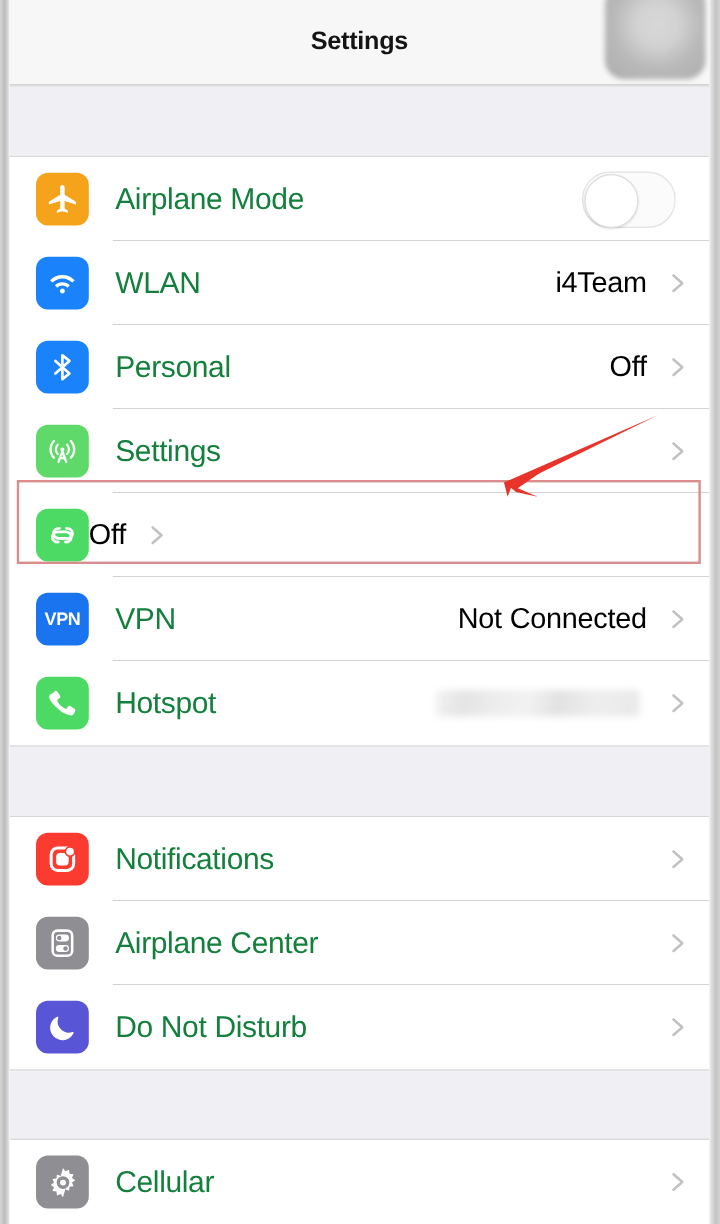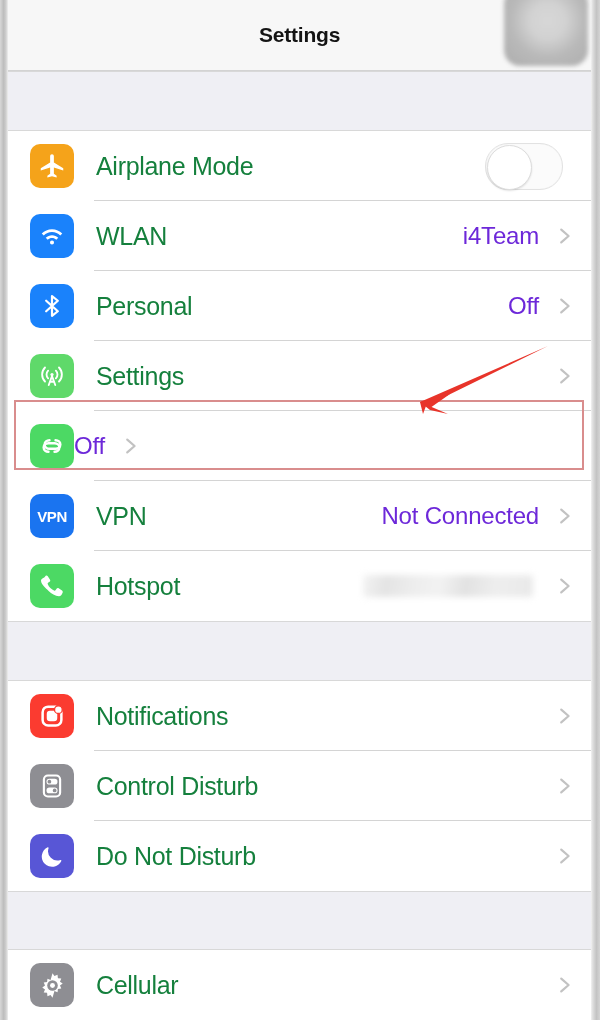--- a/index.html
+++ b/index.html
@@ -123,21 +123,21 @@
     margin-left: 22px;
     font-size: 25px;
     color: #15803d;
     letter-spacing: -0.3px;
     flex: 1 1 auto;
     white-space: nowrap;
   }
 
   .value {
     font-size: 24px;
-    color: #6d28d9;
+    color: #000000;
     letter-spacing: -0.2px;
     margin-right: 14px;
     white-space: nowrap;
   }
 
   .chevron {
     width: 22px;
     height: 22px;
     margin-right: 16px;
     flex: 0 0 22px;
@@ -345,21 +345,21 @@
       <div class="row">
         <div class="icon" style="background:#8e8e93">
           <svg width="30" height="30" viewBox="0 0 24 24">
             <rect x="5.5" y="3.6" width="13" height="16.8" rx="3.2" fill="none" stroke="#ffffff" stroke-width="1.7"></rect>
             <rect x="7.6" y="6.2" width="8.8" height="4.6" rx="2.3" fill="#ffffff"></rect>
             <circle cx="9.9" cy="8.5" r="1.5" fill="#8e8e93"></circle>
             <rect x="7.6" y="13.2" width="8.8" height="4.6" rx="2.3" fill="#ffffff"></rect>
             <circle cx="14.1" cy="15.5" r="1.5" fill="#8e8e93"></circle>
           </svg>
         </div>
-        <div class="label">Control Disturb</div>
+        <div class="label">Airplane Center</div>
         <svg class="chevron" viewBox="0 0 24 24" fill="none" stroke="currentColor" stroke-width="2.4" stroke-linecap="round" stroke-linejoin="round">
             <polyline points="9 5 17 12 9 19"></polyline>
           </svg>
       </div>
 
       <div class="row last">
         <div class="icon" style="background:#5856d6">
           <svg width="28" height="28" viewBox="0 0 24 24" fill="#ffffff">
             <path d="M19.3 15.4A8 8 0 019.1 5.2a.6.6 0 00-.8-.7 8.8 8.8 0 1011.7 11.7.6.6 0 00-.7-.8z"></path>
           </svg>

